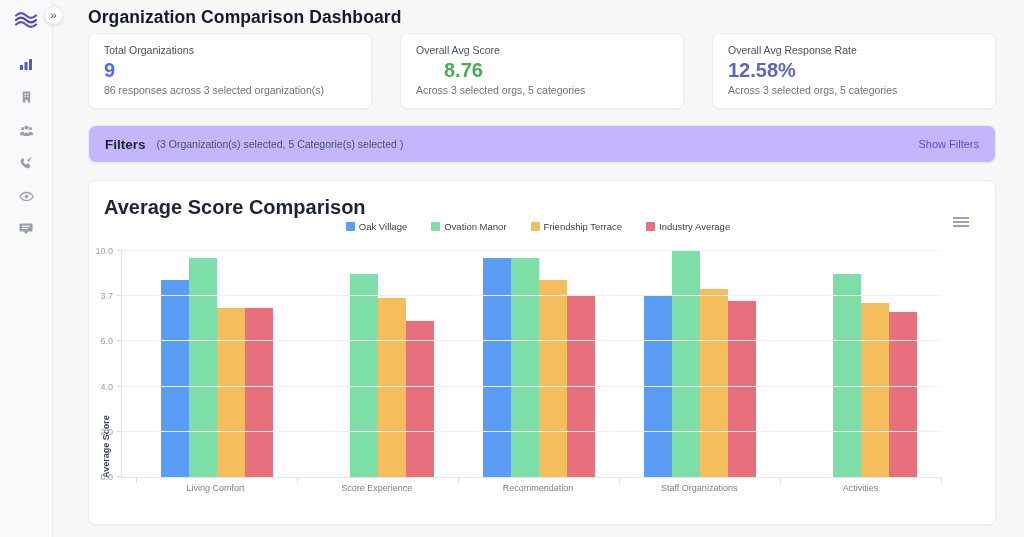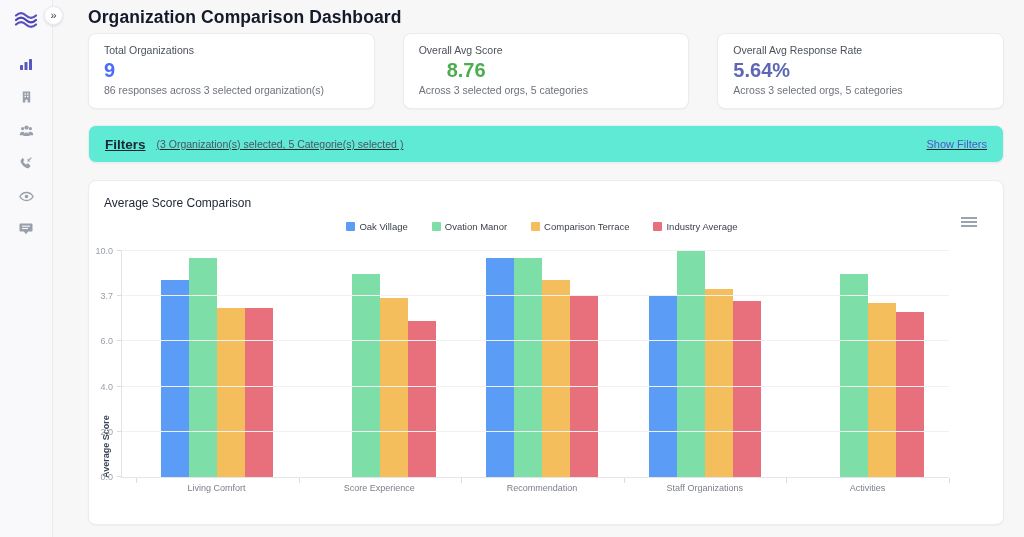--- a/index.html
+++ b/index.html
@@ -7,36 +7,36 @@
   body { background:#f7f7f8; font-family:"Liberation Sans", sans-serif; color:#1d2433; position:relative; }
 
   
   .sidebar { position:absolute; left:0; top:0; bottom:0; width:53px; background:#f9f9fb; border-right:1px solid #ebebef; display:flex; flex-direction:column; align-items:center; }
   .logo { margin-top:8px; width:30px; height:24px; display:flex; align-items:center; justify-content:center; cursor:pointer; }
   .side-nav { margin-top:22px; display:flex; flex-direction:column; align-items:center; gap:13px; }
   .nav-icon { width:22px; height:20px; display:flex; align-items:center; justify-content:center; cursor:pointer; }
   .collapse-btn { position:absolute; left:44px; top:6px; width:19px; height:19px; border-radius:50%; background:#fff; border:1px solid #ececf0; box-shadow:0 1px 3px rgba(0,0,0,.12); font-size:11px; line-height:17px; text-align:center; color:#3c4354; cursor:pointer; z-index:5; font-family:"Liberation Sans", sans-serif; }
 
   
-  .main { position:absolute; left:53px; right:0; top:0; bottom:0; padding:0 20px 0 35px; }
+  .main { position:absolute; left:53px; right:0; top:0; bottom:0; padding:0 28px 0 35px; }
   .page-title { margin-top:5px; font-size:17.5px; line-height:24px; font-weight:bold; color:#14192b; letter-spacing:.1px; }
 
   .stats-row { margin-top:4px; display:flex; gap:28px; }
   .stat-card { flex:1; background:#fff; border:1px solid #ececf0; border-radius:8px; box-shadow:0 1px 2px rgba(0,0,0,.04); height:76px; padding:10px 15px; }
   .stat-label { font-size:10.5px; color:#4b5059; }
   .stat-value { font-size:20px; font-weight:bold; line-height:26px; margin-top:1px; }
   .stat-sub { font-size:10.5px; color:#6d727c; margin-top:1px; }
 
-  .filters-bar { margin-top:16px; background:#5eead4; border:1px solid #ececf0; border-radius:8px; box-shadow:0 1px 2px rgba(0,0,0,.04); height:38px; display:flex; align-items:center; padding:0 16px;text-decoration:underline; }
+  .filters-bar { margin-top:16px; background:#c4b5fd; border:1px solid #ececf0; border-radius:8px; box-shadow:0 1px 2px rgba(0,0,0,.04); height:38px; display:flex; align-items:center; padding:0 16px; }
   .filters-title { font-size:13.5px; font-weight:bold; color:#1d2433; }
   .filters-summary { font-size:10.5px; color:#4b5563; margin-left:11px; }
   .show-filters { margin-left:auto; font-size:11px; color:#5a50c8; cursor:pointer; text-decoration:none; }
 
   .chart-card { margin-top:17px; background:#fff; border:1px solid #ececf0; border-radius:8px; box-shadow:0 1px 2px rgba(0,0,0,.04); height:345px; position:relative; }
-  .chart-title { position:absolute; top:15px; left:15px; font-size:12px; font-weight:normal; color:#1d2433; }
+  .chart-title { position:absolute; top:15px; left:15px; font-size:20px; font-weight:bold; color:#1d2433; }
   .legend { position:absolute; top:40px; left:46px; right:54px; display:flex; justify-content:center; gap:24px; }
   .legend-item { display:flex; align-items:center; gap:4px; font-size:9.5px; color:#3a3f47; cursor:pointer; }
   .legend-swatch { width:9px; height:9px; border-radius:1px; }
   .menu-icon { position:absolute; top:36px; right:26px; width:16px; cursor:pointer; }
   .menu-icon span { display:block; height:2px; background:#9aa3b0; margin-bottom:2px; }
 
   .y-title { position:absolute; left:12px; top:70px; height:227px; writing-mode:vertical-rl; transform:rotate(180deg); font-size:9px; font-weight:bold; color:#3b4559; display:flex; align-items:center; }
   .plot-area { position:absolute; left:32px; right:54px; top:70px; height:227px; border-left:1px solid #e4e4e9; border-bottom:1px solid #e4e4e9; }
   .gridline { position:absolute; left:0; right:0; height:1px; background:#f1f1f4; }
   .y-tick-label { position:absolute; right:calc(100% + 9px); transform:translateY(50%); font-size:9px; color:#999ea8; white-space:nowrap; }
@@ -121,21 +121,21 @@
       <div class="stat-value" style="color: rgb(74, 109, 248);">9</div>
       <div class="stat-sub">86 responses across 3 selected organization(s)</div>
     </div>
     <div class="stat-card">
       <div class="stat-label">Overall Avg Score</div>
       <div class="stat-value" style="color: rgb(74, 174, 79); margin-left: 28px;">8.76</div>
       <div class="stat-sub">Across 3 selected orgs, 5 categories</div>
     </div>
     <div class="stat-card">
       <div class="stat-label">Overall Avg Response Rate</div>
-      <div class="stat-value" style="color: rgb(95, 103, 181);">5.64%</div>
+      <div class="stat-value" style="color: rgb(95, 103, 181);">12.58%</div>
       <div class="stat-sub">Across 3 selected orgs, 5 categories</div>
     </div>
   </section>
 
   <section class="filters-bar">
     <span class="filters-title">Filters</span>
     <span class="filters-summary">(3 Organization(s) selected, 5 Categorie(s) selected )</span>
     <a class="show-filters" style="color: rgb(90, 80, 200);">Show Filters</a>
   </section>
 
@@ -145,21 +145,21 @@
         <div class="legend-item">
           <span class="legend-swatch" style="background: rgb(91, 156, 246);"></span>
           <span>Oak Village</span>
         </div>
         <div class="legend-item">
           <span class="legend-swatch" style="background: rgb(125, 223, 167);"></span>
           <span>Ovation Manor</span>
         </div>
         <div class="legend-item">
           <span class="legend-swatch" style="background: rgb(244, 190, 92);"></span>
-          <span>Comparison Terrace</span>
+          <span>Friendship Terrace</span>
         </div>
         <div class="legend-item">
           <span class="legend-swatch" style="background: rgb(232, 112, 124);"></span>
           <span>Industry Average</span>
         </div>
       </div>
     <div class="menu-icon">
         <span></span>
         <span></span>
         <span></span>

